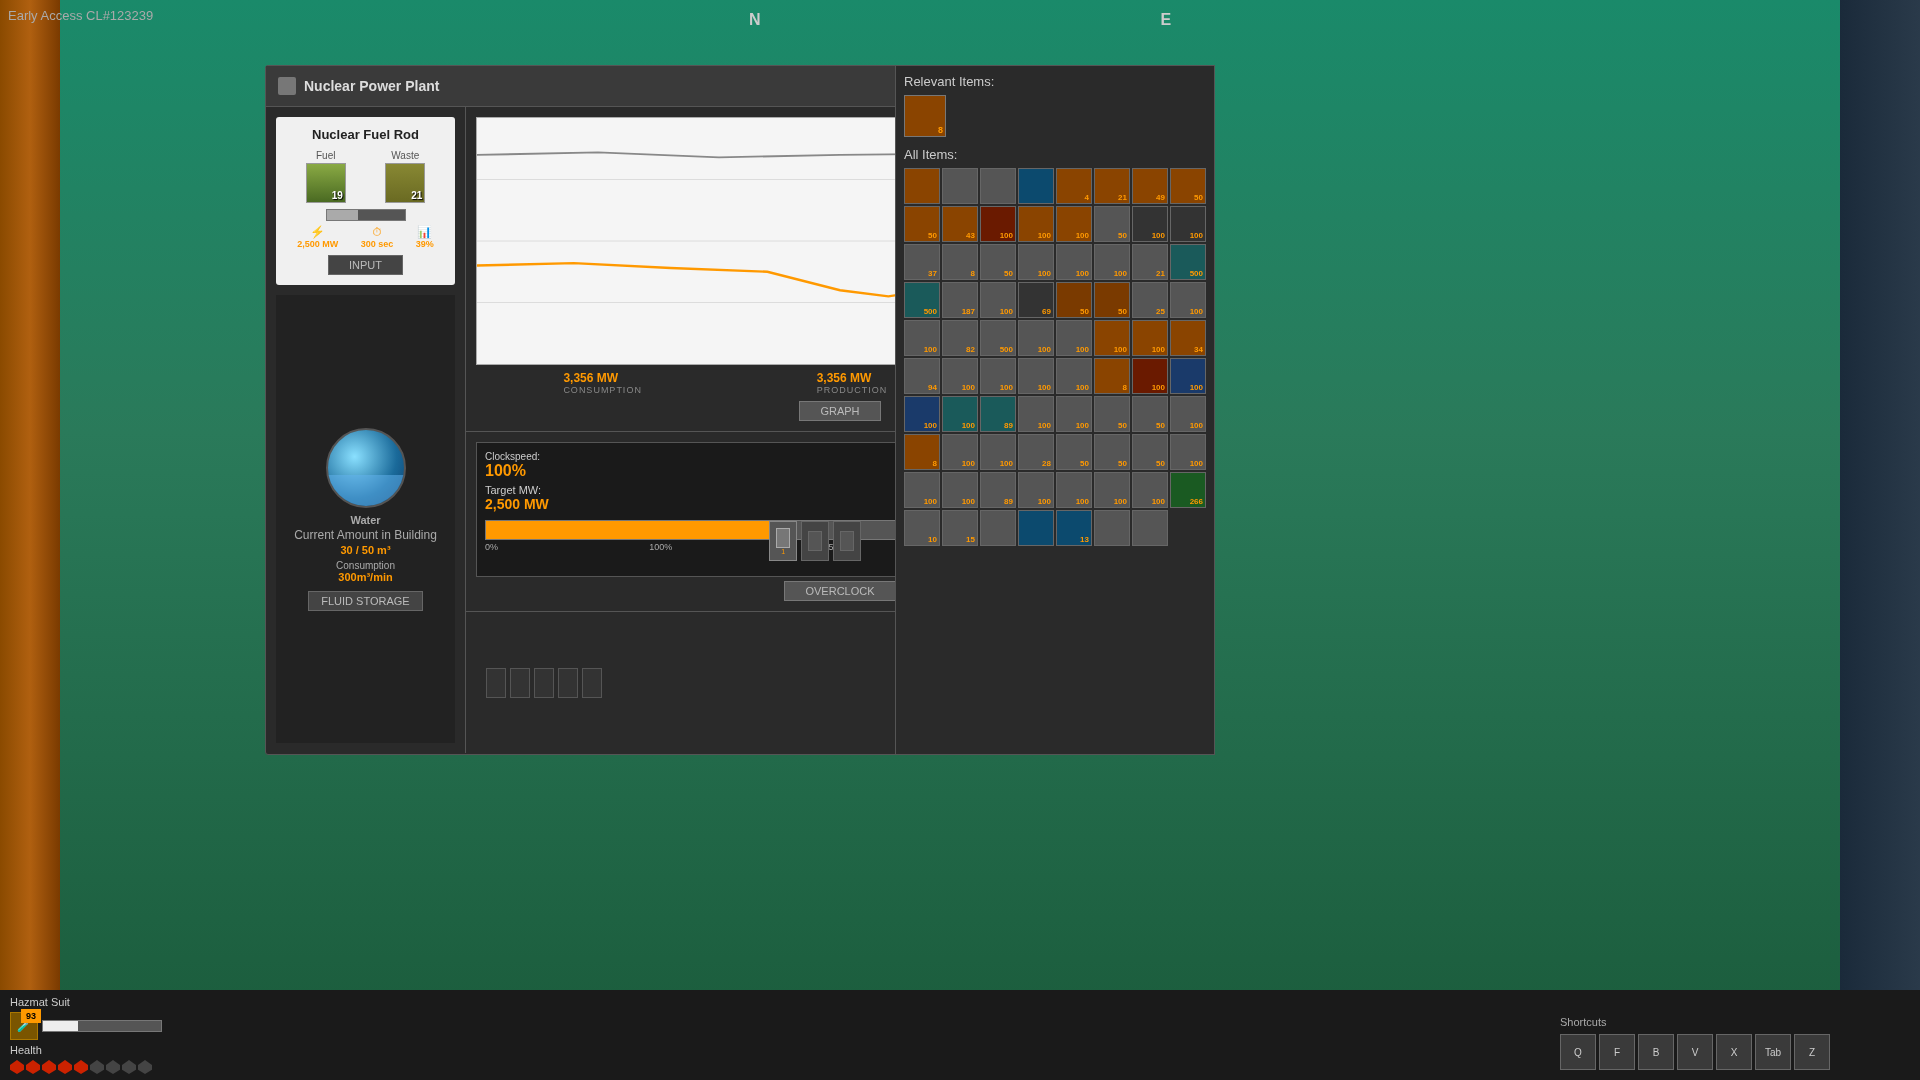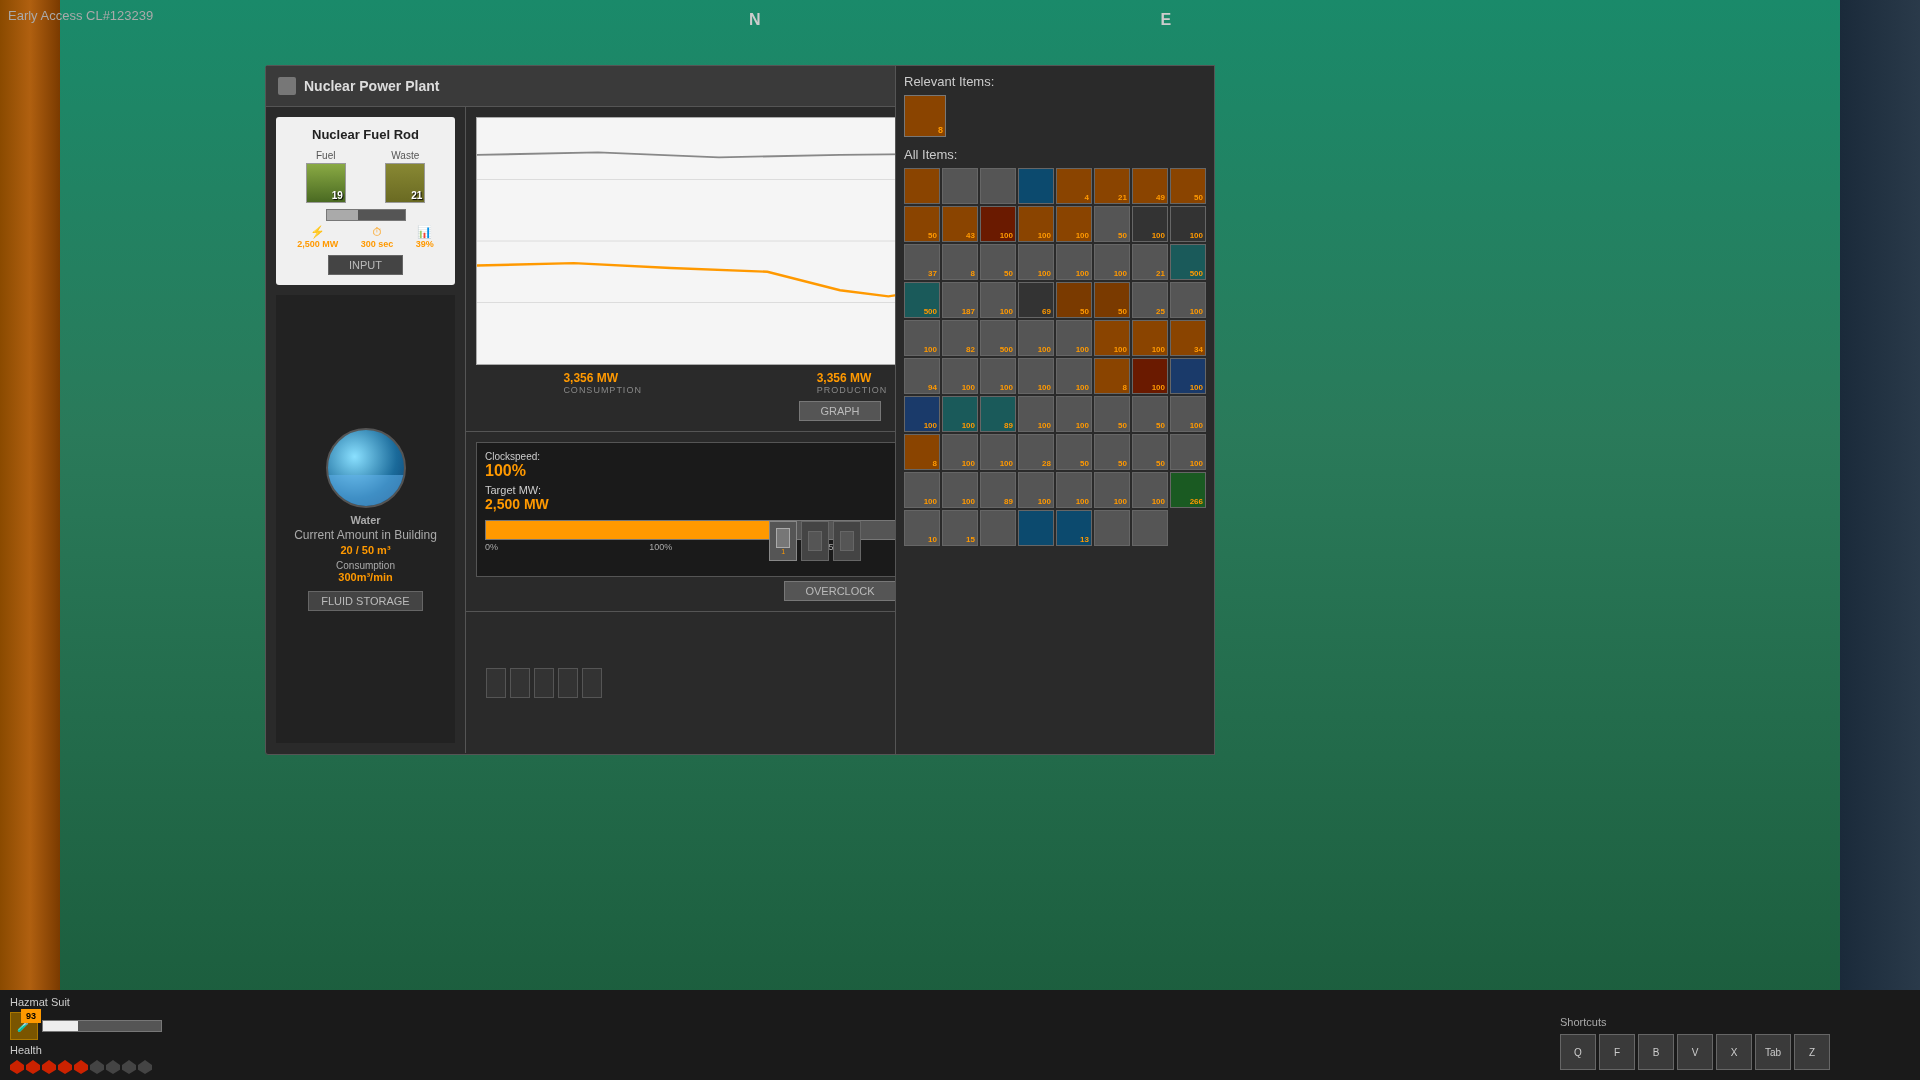--- a/index.html
+++ b/index.html
@@ -780,21 +780,21 @@
         </div>
         <button class="input-btn">INPUT</button>
       </div>
 
       <div class="fluid-section">
         <div class="water-sphere">
           <div class="water-fill"></div>
         </div>
         <div class="water-label">Water</div>
         <div class="water-amount-label">Current Amount in Building</div>
-        <div class="water-amount">20 / 50 m³</div>
+        <div class="water-amount">30 / 50 m³</div>
         <div class="consumption-label">Consumption</div>
         <div class="consumption-value">300m³/min</div>
         <button class="fluid-storage-btn">FLUID STORAGE</button>
       </div>
     </div>
 
     <div class="dialog-right">
 
       <div class="graph-section">
         <div class="graph-canvas">

